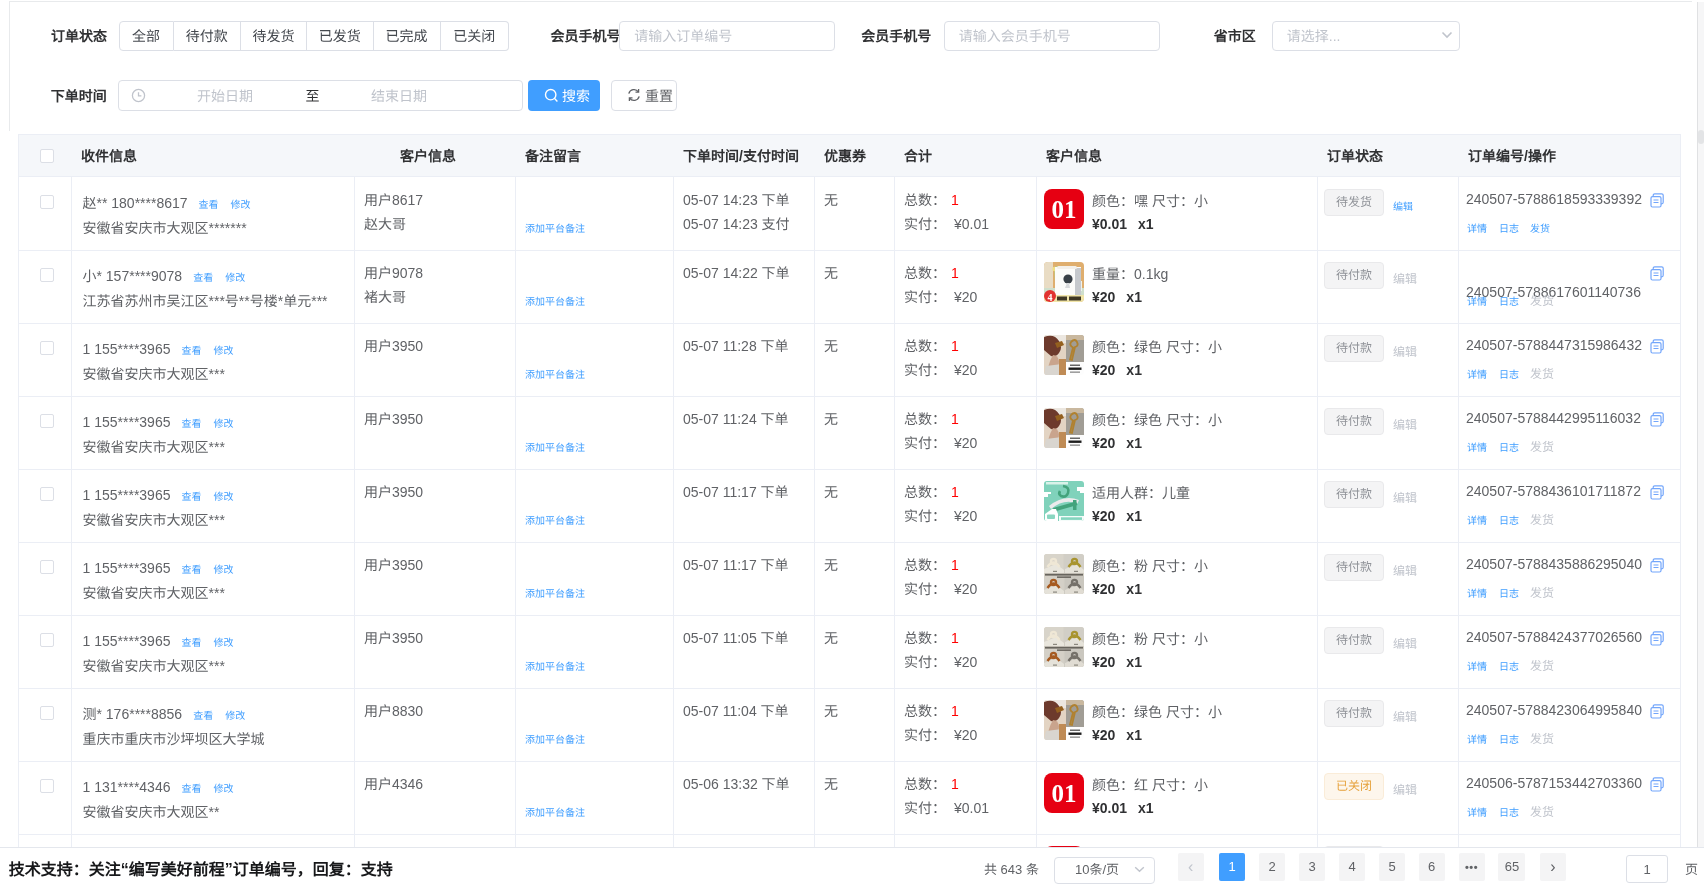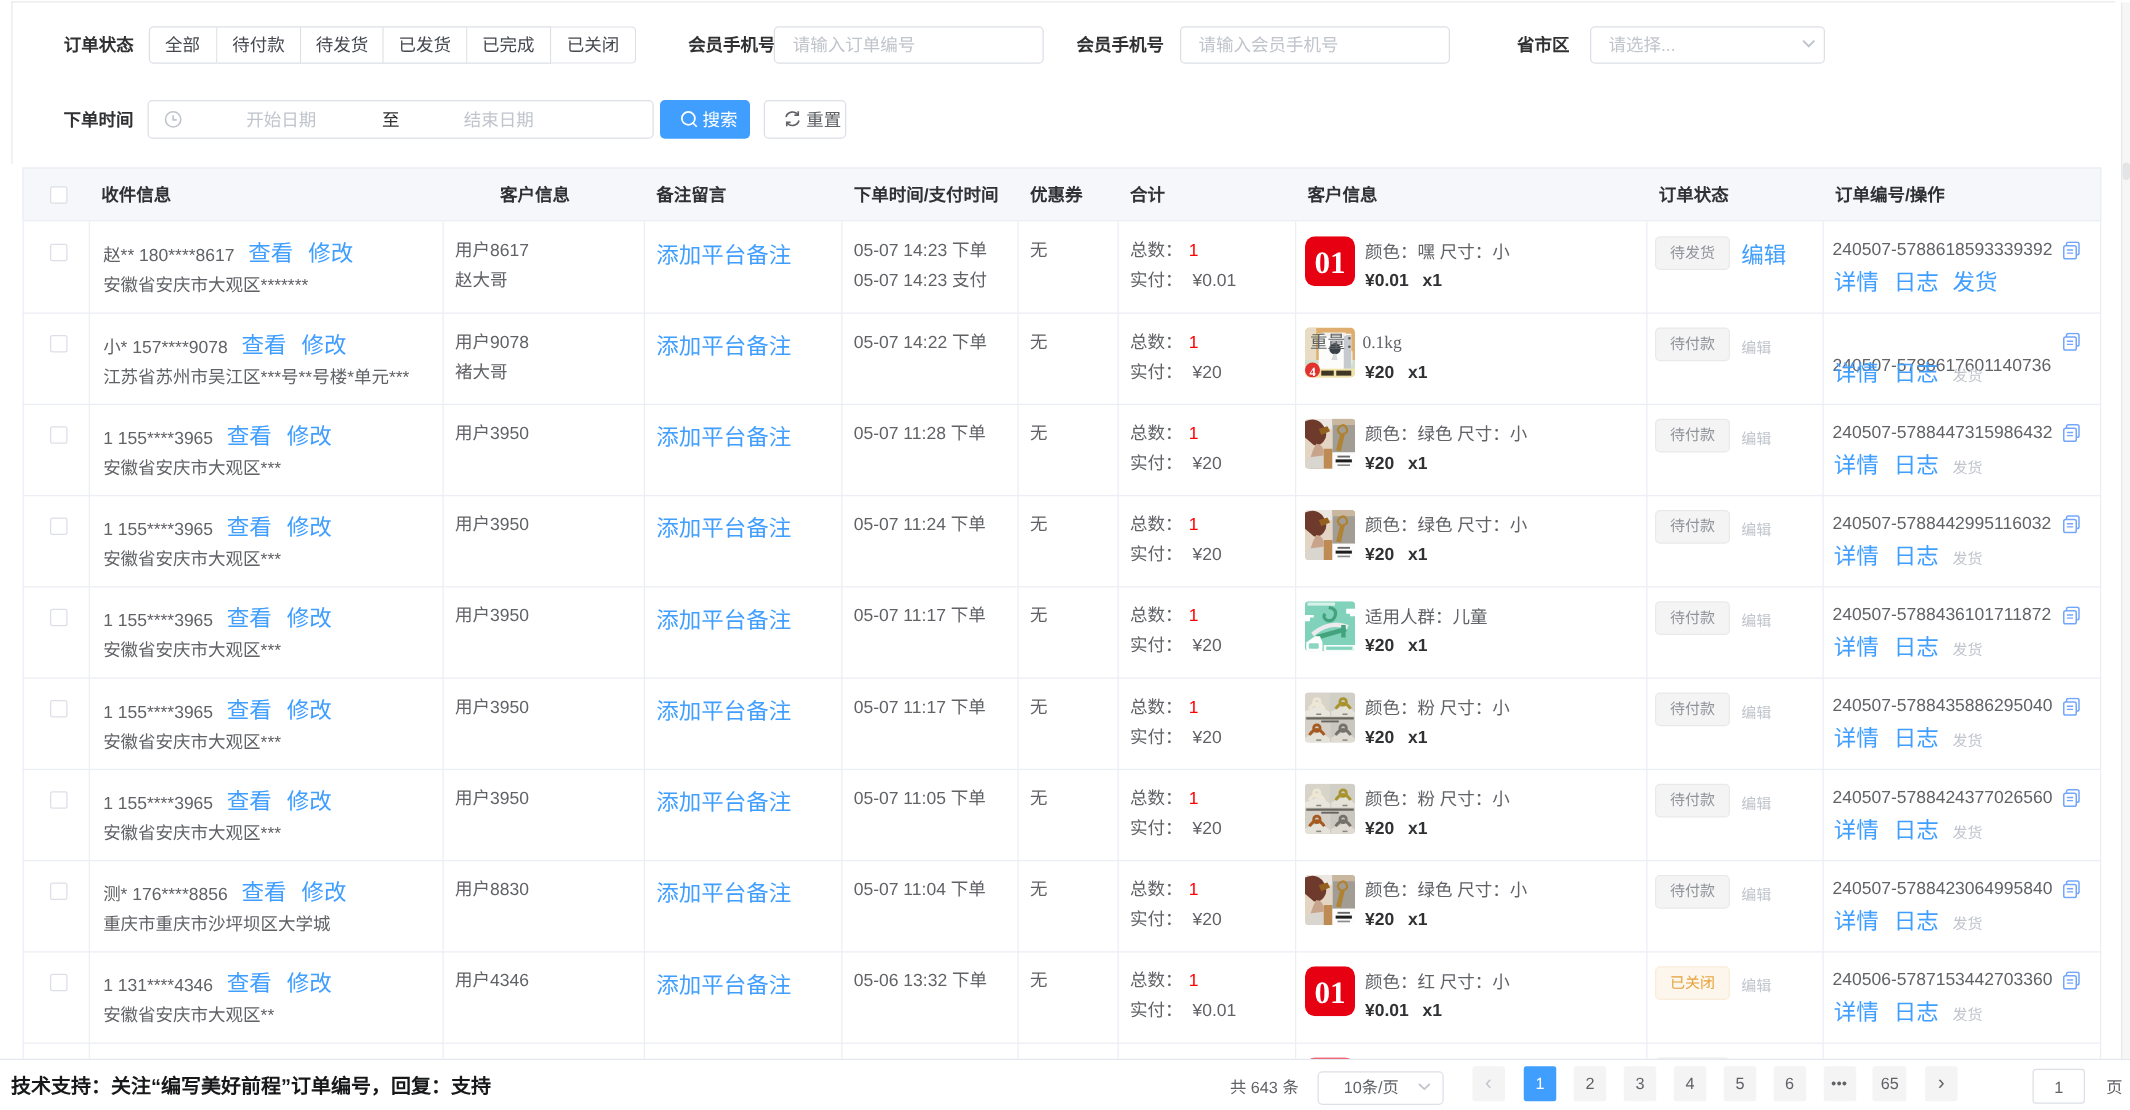--- a/index.html
+++ b/index.html
@@ -2,21 +2,21 @@
 <html lang="zh-CN"><head><meta charset="utf-8">
 <style>
 html,body{margin:0;padding:0;}
 body{width:1704px;height:888px;position:relative;overflow:hidden;background:#fff;
  font-family:"Liberation Sans",sans-serif;}
 .ab{position:absolute;}
 .lbl{font-size:14px;font-weight:700;color:#303133;line-height:14px;}
 .inp{border:1px solid #dcdfe6;border-radius:4px;background:#fff;box-sizing:border-box;}
 .ph{font-size:14px;color:#c0c4cc;line-height:14px;}
 .l1{height:23px;line-height:23px;font-size:14px;color:#606266;white-space:nowrap;}
-.lk{font-size:18px;color:#409eff;}
+.lk{font-size:10px;color:#409eff;margin-top:24px;}
 .dlk{font-size:12px;color:#c0c4cc;}
 .bold{font-weight:700;color:#303133;}
 .tag{box-sizing:border-box;height:27px;line-height:25px;font-size:12px;border-radius:4px;
  background:#f4f4f5;border:1px solid #e9e9eb;color:#909399;text-align:center;padding:0 11px;}
 .tagw{background:#fdf6ec;border-color:#faecd8;color:#e6a23c;}
 .cb{box-sizing:border-box;width:14px;height:14px;border:1px solid #dcdfe6;border-radius:2px;background:#fff;}
 .pbtn{box-sizing:border-box;height:28px;line-height:28px;min-width:26px;border-radius:2px;
  background:#f4f4f5;color:#606266;font-size:13px;text-align:center;}
 .vline{width:1px;background:#ebeef5;}
 .hline{height:1px;background:#ebeef5;}
@@ -147,21 +147,21 @@
         <rect x="13" y="4" width="20" height="3" rx="1.5" fill="#f3f0ea"></rect>
         <circle cx="24" cy="17" r="4.6" fill="#394047"></circle>
         <path d="M21 26 l2 -5 h2 l1 5 z" fill="#d8dadc"></path>
         <rect x="0" y="33" width="40" height="7" fill="#f0e4a8"></rect>
         <rect x="13" y="34.5" width="10" height="4" fill="#3f3724"></rect>
         <rect x="25" y="34.5" width="12" height="4" fill="#3f3724"></rect>
         <circle cx="6" cy="34" r="6" fill="#e23230"></circle>
         <text x="6" y="38.5" font-size="10" font-weight="700" fill="#fff" text-anchor="middle" font-family="Liberation Serif, serif">4</text>
       </g>
     </svg></div>
-<div class="ab l1" style="left:1048px;top:263.3px;font-family:Liberation Serif, serif;">重量：0.1kg</div>
+<div class="ab l1" style="left:1092px;top:263.3px;">重量：0.1kg</div>
 <div class="ab l1" style="left:1092px;top:285.8px;"><span class="bold">¥20</span><span class="bold" style="margin-left:11px;">x1</span></div>
 <div class="ab tag" style="left:1324px;top:262.3px;">待付款</div>
 <div class="ab" style="left:1393px;top:266.3px;height:23px;line-height:23px;"><span class="dlk">编辑</span></div>
 <div class="ab l1" style="left:1466px;top:260.8px;margin-top:20px;">240507-5788617601140736</div>
 <div class="ab" style="left:1650px;top:266.3px;"><svg width="15" height="15" viewBox="0 0 15 15">
       <rect x="3.2" y="0.8" width="10" height="10" rx="1.5" fill="#fff" stroke="#73a6fb" stroke-width="1.2"></rect>
       <rect x="1" y="3.6" width="10" height="10.4" rx="1.5" fill="#fff" stroke="#73a6fb" stroke-width="1.2"></rect>
       <path d="M3.5 7 h5 M3.5 9.5 h5" stroke="#73a6fb" stroke-width="1.1"></path>
     </svg></div>
 <div class="ab" style="left:1467px;top:288.3px;height:23px;line-height:23px;"><span class="lk">详情</span><span class="lk" style="margin-left:12px;">日志</span><span class="dlk" style="margin-left:11px;">发货</span></div>

